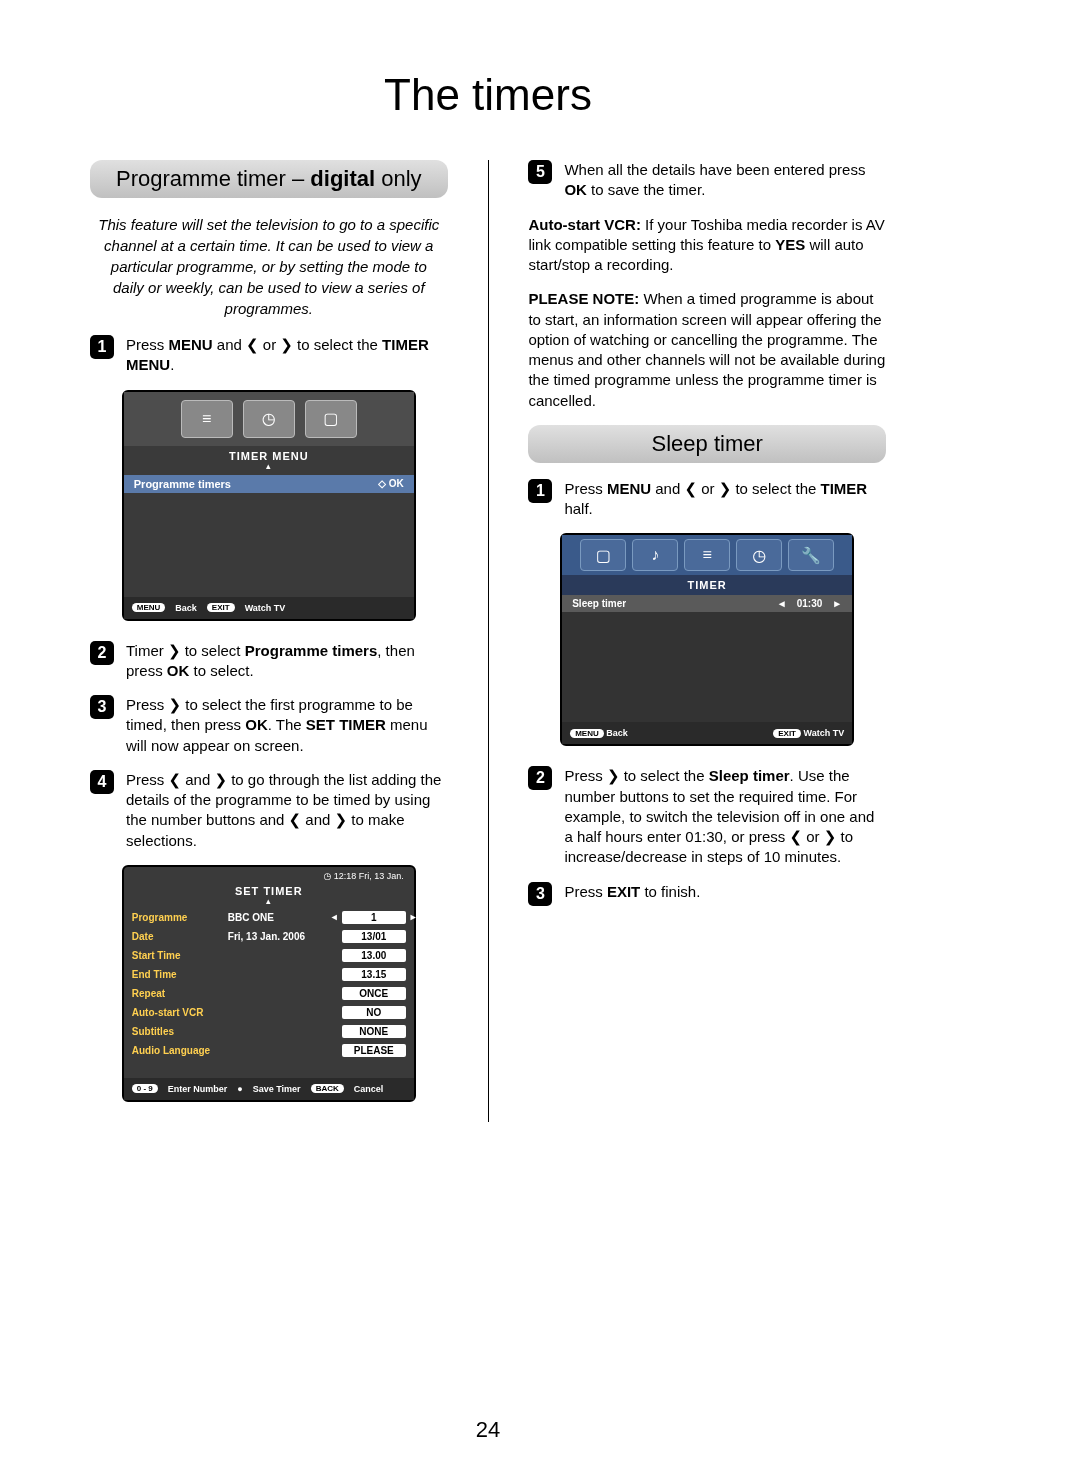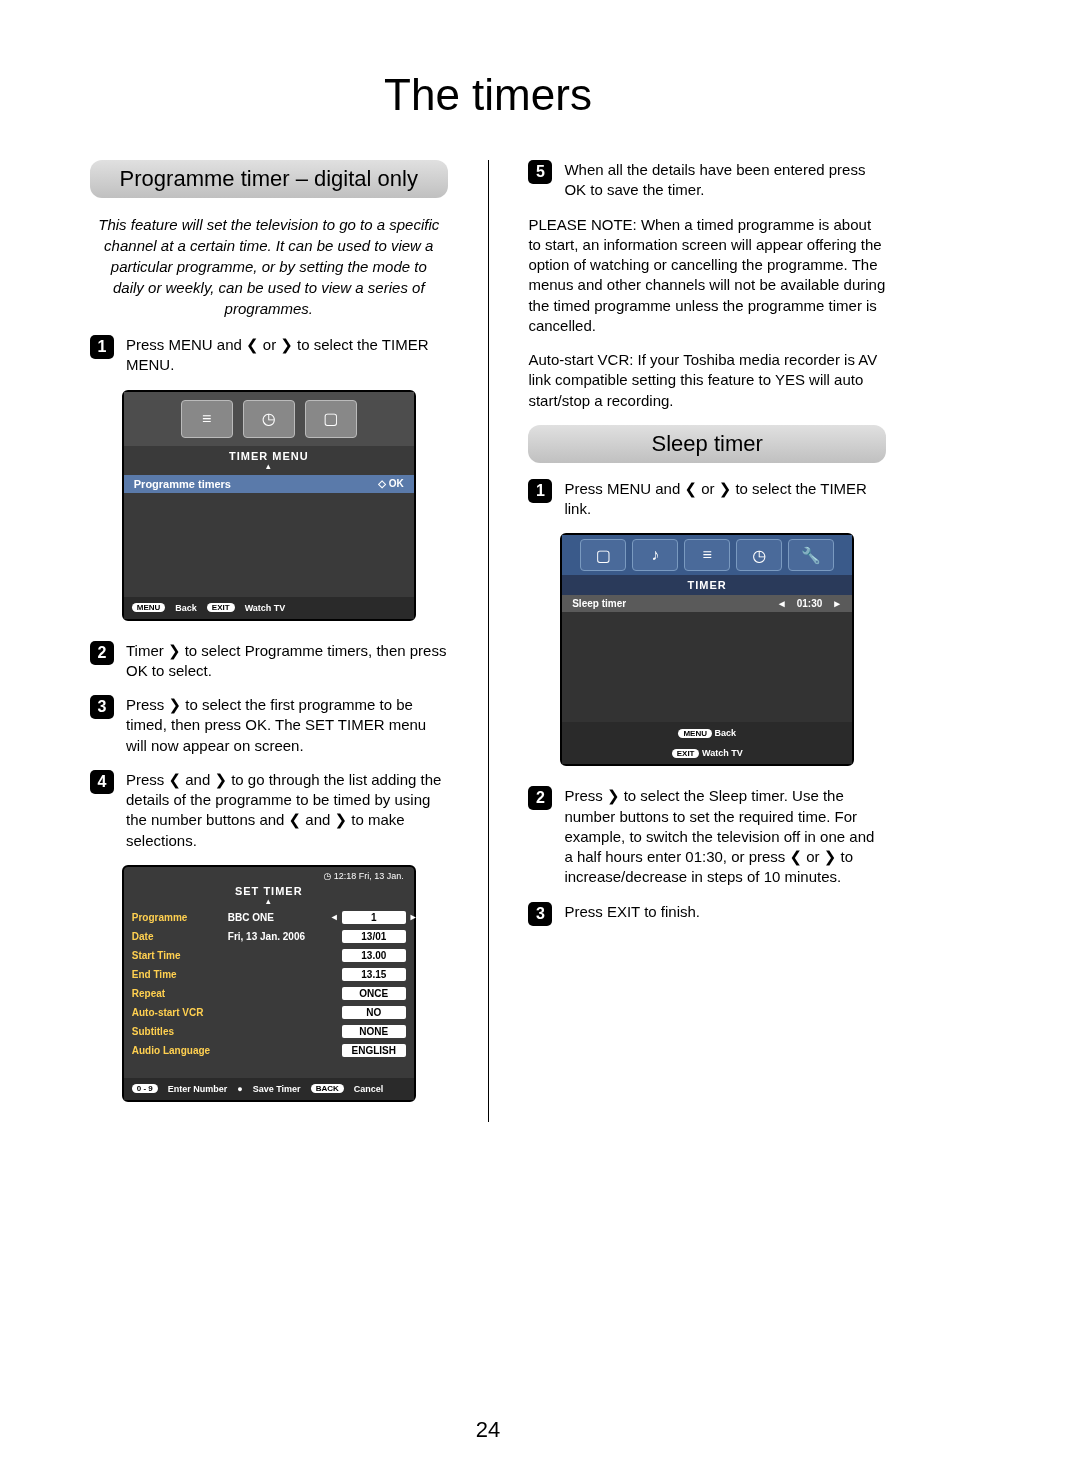--- a/index.html
+++ b/index.html
@@ -67,21 +67,21 @@
     font-size: 16px;
     text-align: center;
     line-height: 24px;
   }
   .step-text { flex: 1; }
   .para {
     font-size: 15px;
     line-height: 1.35;
     margin-bottom: 14px;
   }
-  b { font-weight: normal; }
+  b { font-weight: bold; }
   .osd {
     width: 290px;
     margin: 10px auto 20px auto;
     border: 2px solid #000;
     border-radius: 6px;
     background: #3a3a3a;
     color: #fff;
     font-family: Arial, sans-serif;
   }
   .osd-icons-row {
@@ -297,21 +297,21 @@
             <span class="set-val">NO</span>
           </div>
           <div class="set-row">
             <span class="set-label">Subtitles</span>
             <span class="set-mid"></span>
             <span class="set-val">NONE</span>
           </div>
           <div class="set-row">
             <span class="set-label">Audio Language</span>
             <span class="set-mid"></span>
-            <span class="set-val">ENGLISH</span>
+            <span class="set-val">PLEASE</span>
           </div>
         </div>
         <div class="osd-footer">
           <span class="pill">0 - 9</span>
           <span>Enter Number</span>
           <span>●</span>
           <span>Save Timer</span>
           <span class="pill">BACK</span>
           <span>Cancel</span>
         </div>
@@ -323,33 +323,33 @@
     <div class="col">
 
       <div class="step">
         <div class="step-num">5</div>
         <div class="step-text">
           <span>When all the details have been entered press </span><b>OK</b><span> to save the timer.</span>
         </div>
       </div>
 
       <div class="para">
+        <b>Auto-start VCR:</b><span> If your Toshiba media recorder is AV link compatible setting this feature to </span><b>YES</b><span> will auto start/stop a recording.</span>
+      </div>
+
+      <div class="para">
         <b>PLEASE NOTE:</b><span> When a timed programme is about to start, an information screen will appear offering the option of watching or cancelling the programme. The menus and other channels will not be available during the timed programme unless the programme timer is cancelled.</span>
       </div>
 
-      <div class="para">
-        <b>Auto-start VCR:</b><span> If your Toshiba media recorder is AV link compatible setting this feature to </span><b>YES</b><span> will auto start/stop a recording.</span>
-      </div>
-
       <div class="section-header">Sleep timer</div>
 
       <div class="step">
         <div class="step-num">1</div>
         <div class="step-text">
-          <span>Press </span><b>MENU</b><span> and ❮ or ❯ to select the </span><b>TIMER</b><span> link.</span>
+          <span>Press </span><b>MENU</b><span> and ❮ or ❯ to select the </span><b>TIMER</b><span> half.</span>
         </div>
       </div>
 
       <div class="osd" style="background:#2a3a5a;">
         <div class="osd-icons-row blue">
           <div class="osd-icon-box blue">
               <span class="icon-glyph">▢</span>
             </div>
           <div class="osd-icon-box blue">
               <span class="icon-glyph">♪</span>
@@ -363,21 +363,21 @@
           <div class="osd-icon-box blue">
               <span class="icon-glyph">🔧</span>
             </div>
         </div>
         <div class="osd-title">TIMER</div>
         <div class="osd2-row">
           <span>Sleep timer</span>
           <span class="val">◄ <span>01:30</span> ►</span>
         </div>
         <div class="osd2-body"></div>
-        <div class="osd-footer" style="justify-content:space-between;flex-direction:column;">
+        <div class="osd-footer" style="justify-content:space-between;">
           <span><span class="pill">MENU</span> <span>Back</span></span>
           <span><span class="pill">EXIT</span> <span>Watch TV</span></span>
         </div>
       </div>
 
       <div class="step">
         <div class="step-num">2</div>
         <div class="step-text">
           <span>Press ❯ to select the </span><b>Sleep timer</b><span>. Use the number buttons to set the required time. For example, to switch the television off in one and a half hours enter 01:30, or press ❮ or ❯ to increase/decrease in steps of 10 minutes.</span>
         </div>

